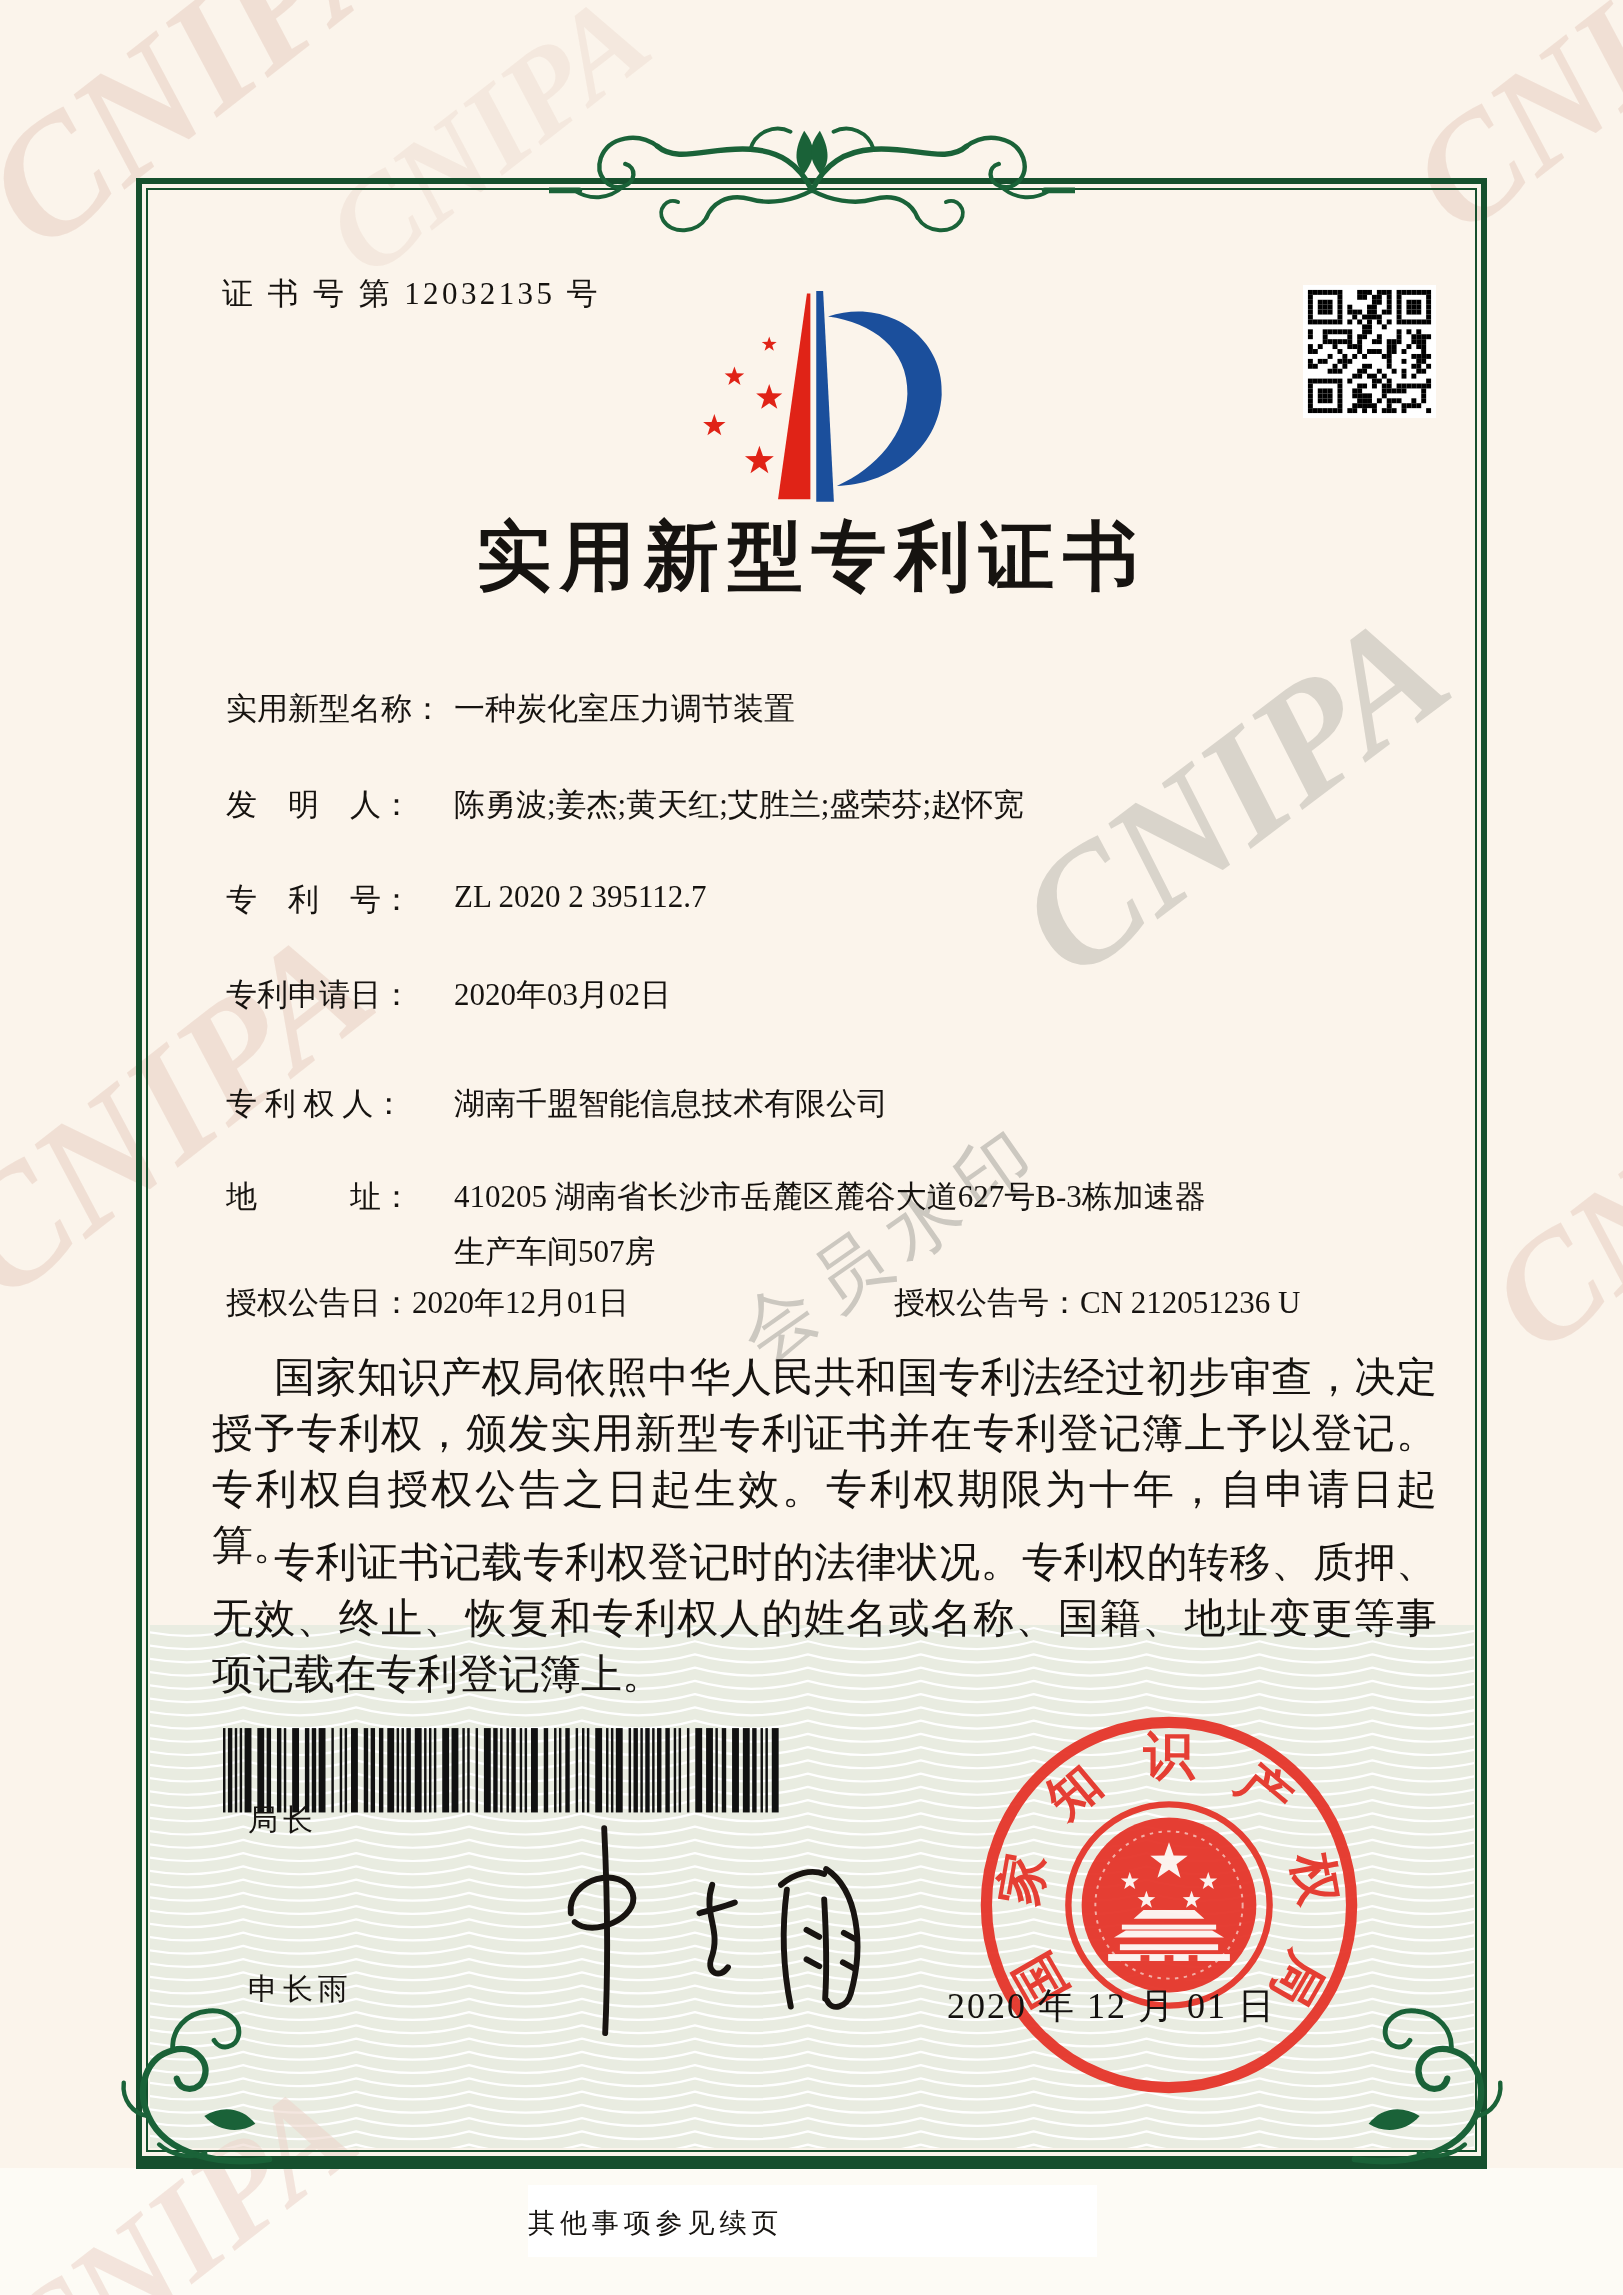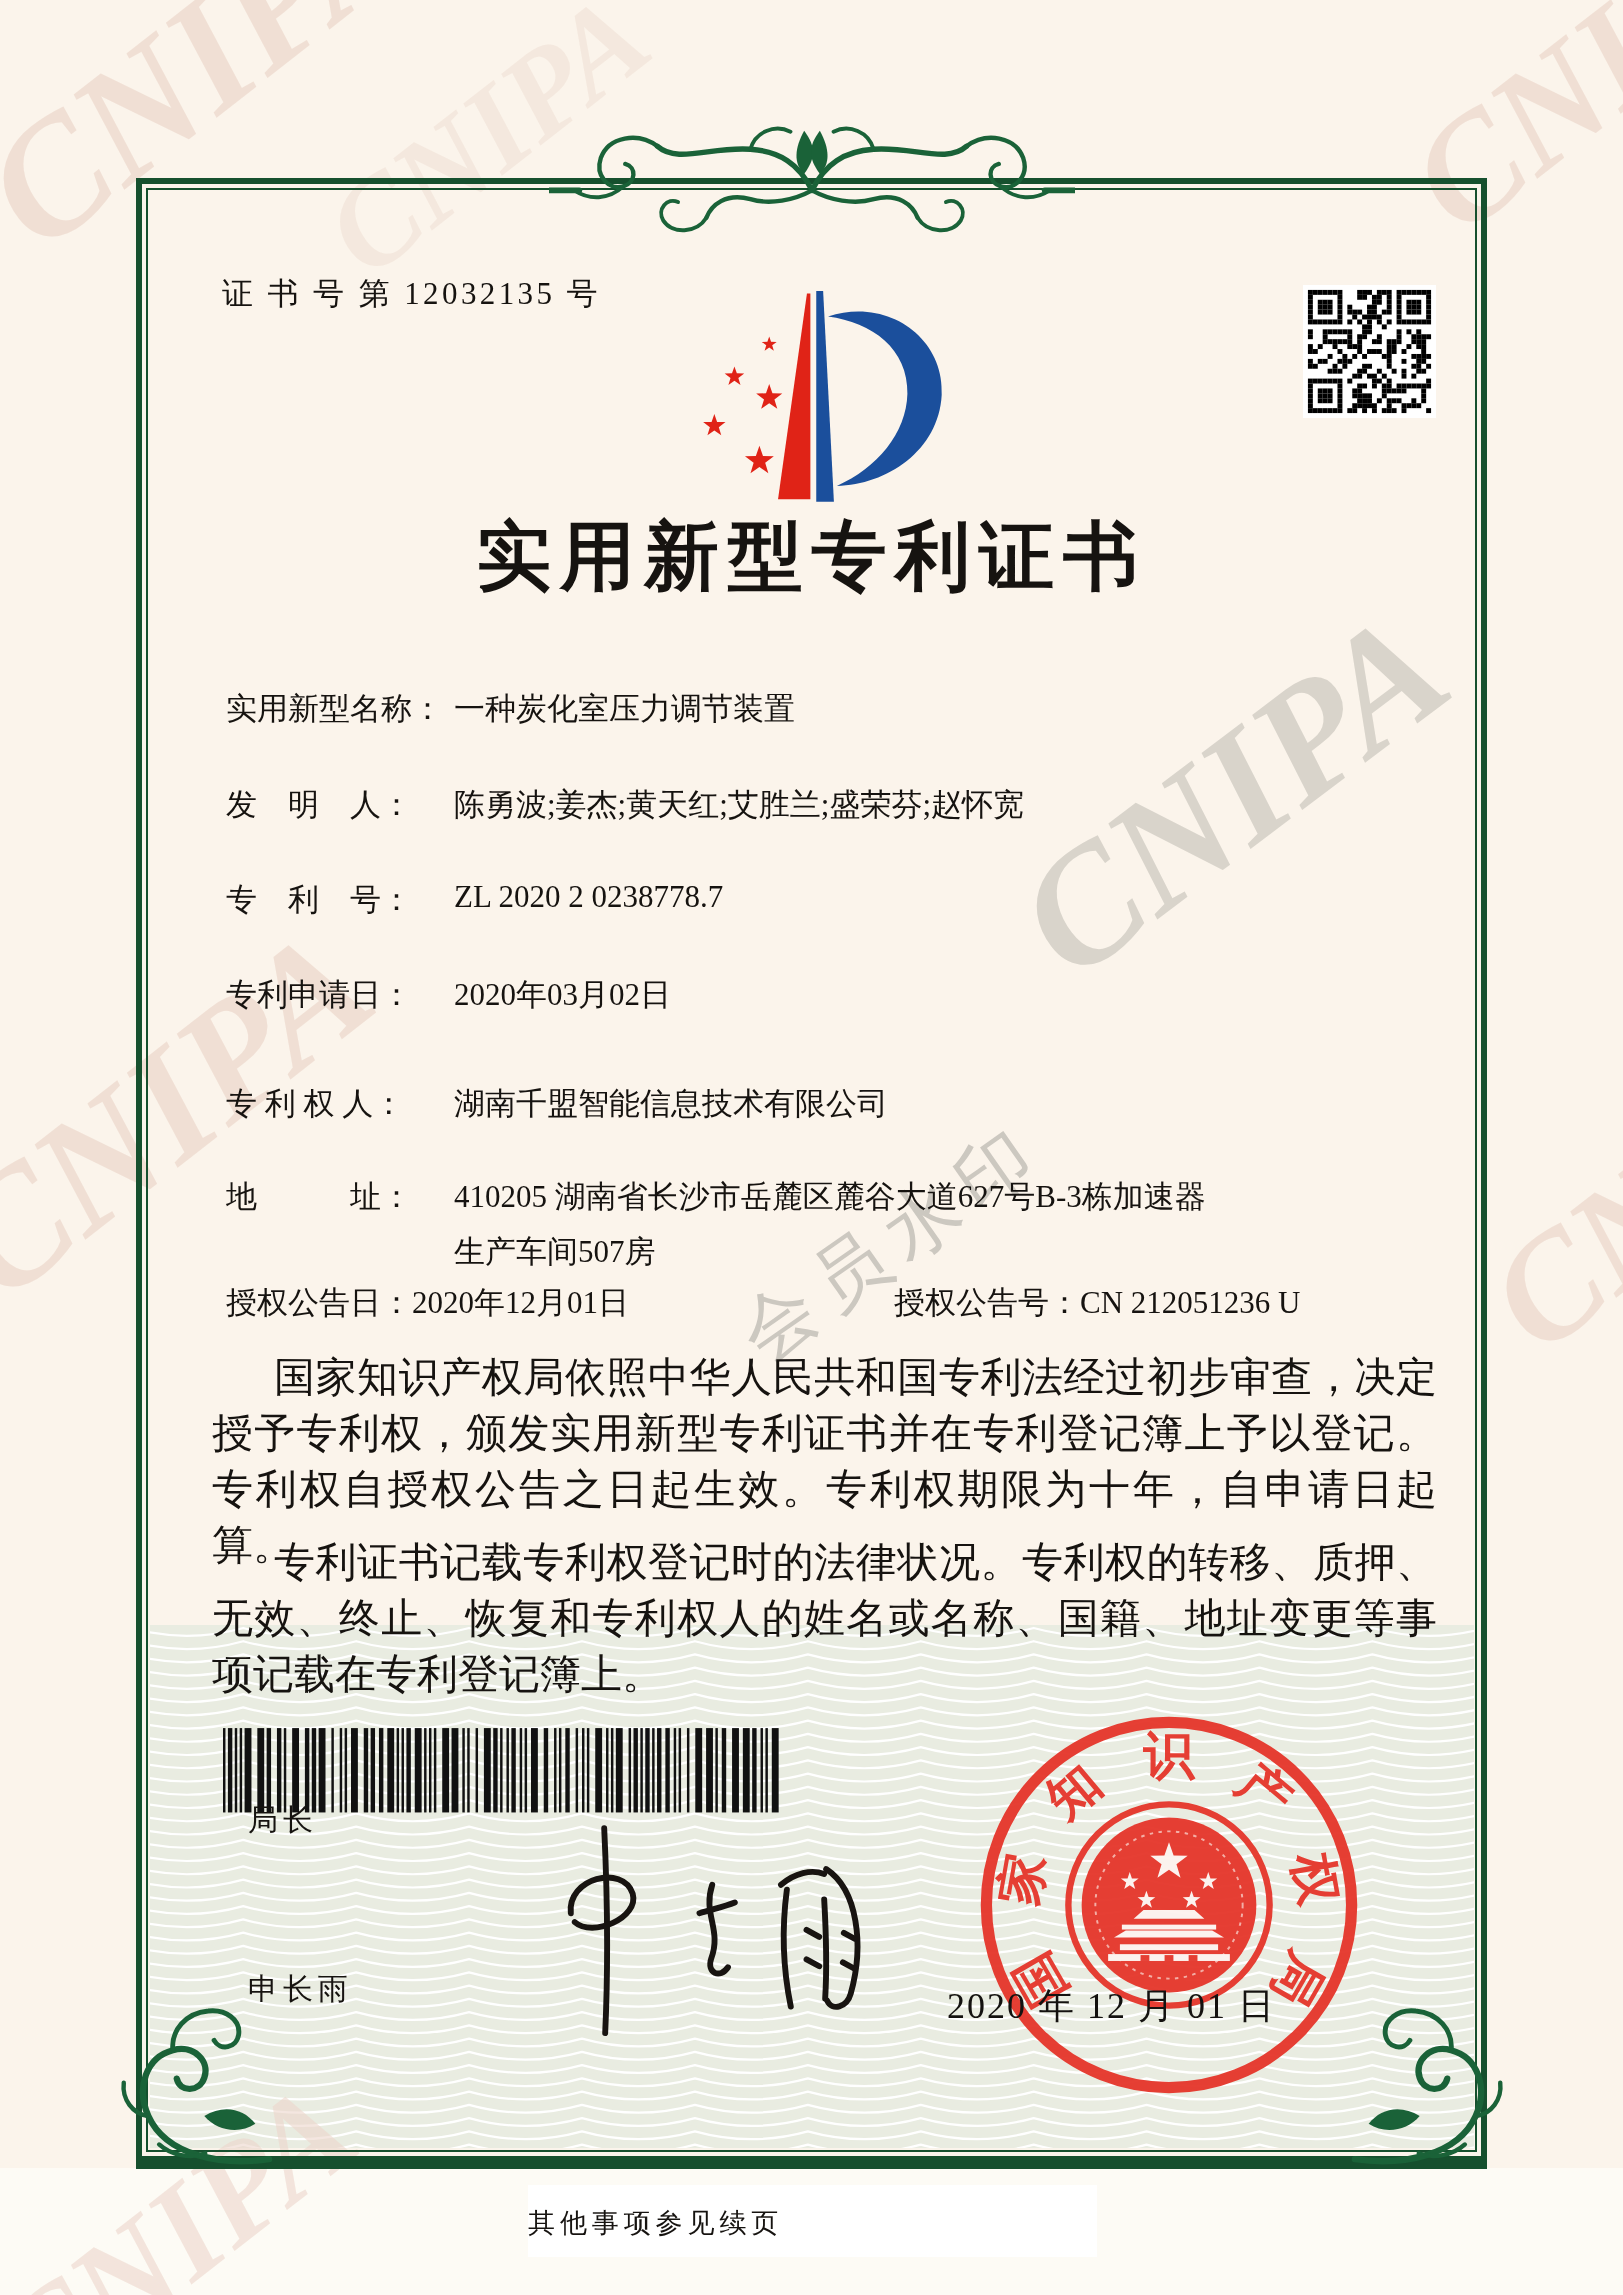--- a/index.html
+++ b/index.html
@@ -482,21 +482,21 @@
   <div class="abs row r1">
     <span class="lab">实用新型名称：</span>
     <span class="val">一种炭化室压力调节装置</span>
   </div>
   <div class="abs row r2">
     <span class="lab">发　明　人：</span>
     <span class="val">陈勇波;姜杰;黄天红;艾胜兰;盛荣芬;赵怀宽</span>
   </div>
   <div class="abs row r3">
     <span class="lab">专　利　号：</span>
-    <span class="val">ZL 2020 2 0238778.7</span>
+    <span class="val">ZL 2020 2 395112.7</span>
   </div>
   <div class="abs row r4">
     <span class="lab">专利申请日：</span>
     <span class="val">2020年03月02日</span>
   </div>
   <div class="abs row r5">
     <span class="lab">专 利 权 人：</span>
     <span class="val">湖南千盟智能信息技术有限公司</span>
   </div>
   <div class="abs row r6">

